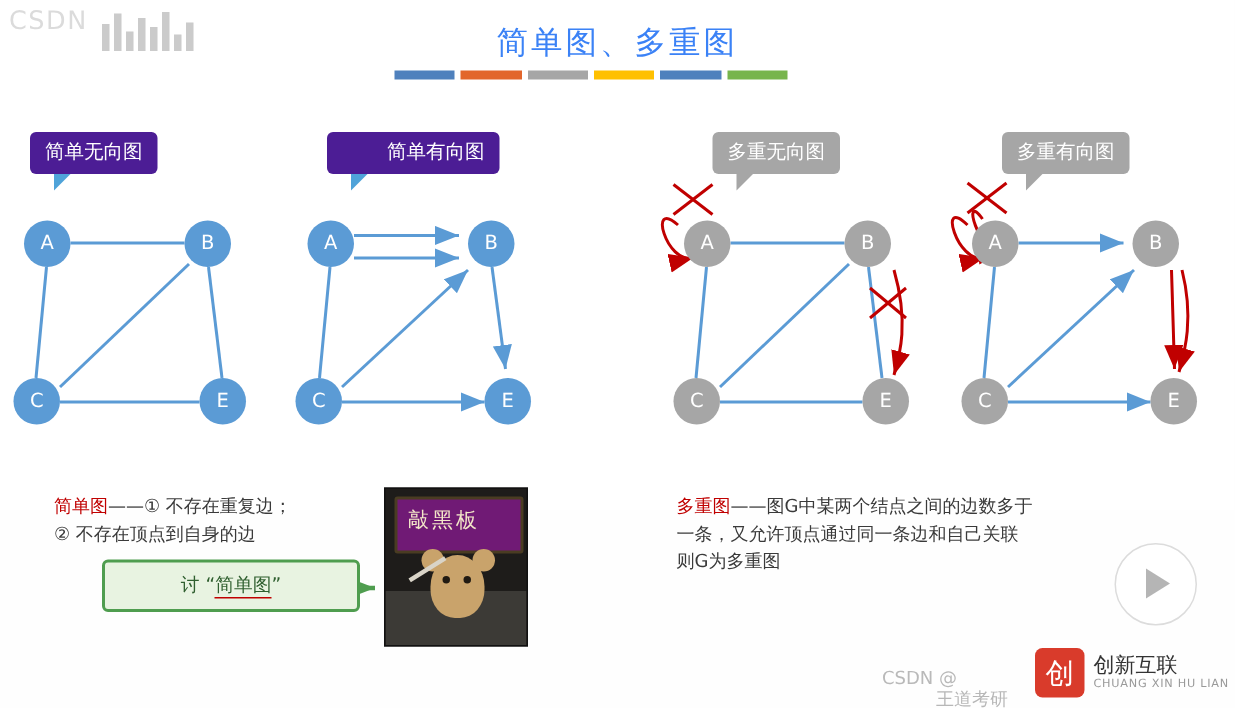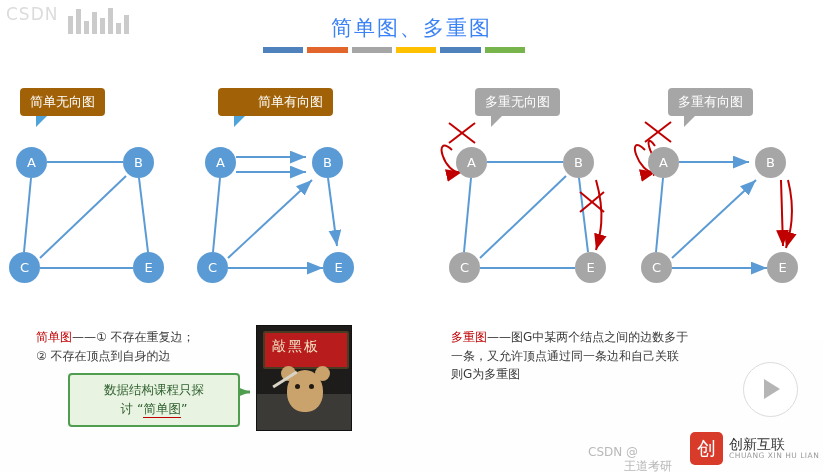--- a/index.html
+++ b/index.html
@@ -29,21 +29,21 @@
   .logo .txt{
     position:absolute;left:0;top:2px;font-size:17px;color:#8a8a8a;
     font-family:"DejaVu Sans","Liberation Sans",sans-serif;letter-spacing:1px;
   }
 
   
   .bubble{
     position:absolute;border-radius:4px;color:#ffffff;font-size:13px;
     padding:7px 10px;white-space:nowrap;line-height:1.1;
   }
-  .bubble.blue{background:#a16207;}
+  .bubble.blue{background:#4c1d95;}
   .bubble.grey{background:#a6a6a6;}
   .bubble .tail{
     position:absolute;width:0;height:0;border-style:solid;
   }
   .bubble.blue .tail{
     bottom:-11px;left:16px;border-width:11px 11px 0 0;
     border-color:#4fa3d9 transparent transparent transparent;
   }
   .bubble.grey .tail{
     bottom:-11px;left:16px;border-width:11px 11px 0 0;
@@ -71,21 +71,21 @@
     color:#2f5f2f;font-size:12.5px;line-height:1.5;padding:6px 8px;text-align:center;
   }
   .greenbox .under{border-bottom:1.6px solid #c00000;padding-bottom:1px;}
 
   
   .thumb{
     position:absolute;left:256px;top:325px;width:94px;height:104px;
     background:#1e1c1a;overflow:hidden;border:1px solid #111;
   }
   .thumb .board{
-    position:absolute;left:6px;top:5px;width:82px;height:34px;background:#b91c1c;
+    position:absolute;left:6px;top:5px;width:82px;height:34px;background:#701a75;
     border:2px solid #4a3c22;border-radius:2px;text-align:center;
   }
   .thumb .board span{
     position:absolute;left:7px;top:5px;color:#f3e7c8;font-size:14px;letter-spacing:2px;
     font-family:"DejaVu Sans","Liberation Sans",sans-serif;
   }
   .thumb .floor{position:absolute;left:0;bottom:0;width:94px;height:36px;background:#3c3a36;}
   .thumb .mouse{
     position:absolute;left:30px;top:44px;width:36px;height:42px;background:#c9a36b;
     border-radius:50% 50% 45% 45%;
@@ -261,21 +261,20 @@
   <div class="node grey" style="left:755px;top:147px;">B</div>
   <div class="node grey" style="left:641px;top:252px;">C</div>
   <div class="node grey" style="left:767px;top:252px;">E</div>
 
   <div class="txtblock" style="left:36px;top:328px;width:215px;">
     <span class="red">简单图</span><span>——① 不存在重复边；</span><br>
     <span>② 不存在顶点到自身的边</span>
   </div>
 
   <div class="greenbox">
-    <div>数据结构课程只探</div>
     <div>
       <span>讨 “</span><span class="under">简单图</span><span>”</span>
     </div>
   </div>
 
   <div class="thumb">
     <div class="board">
       <span>敲黑板</span>
     </div>
     <div class="floor"></div>

